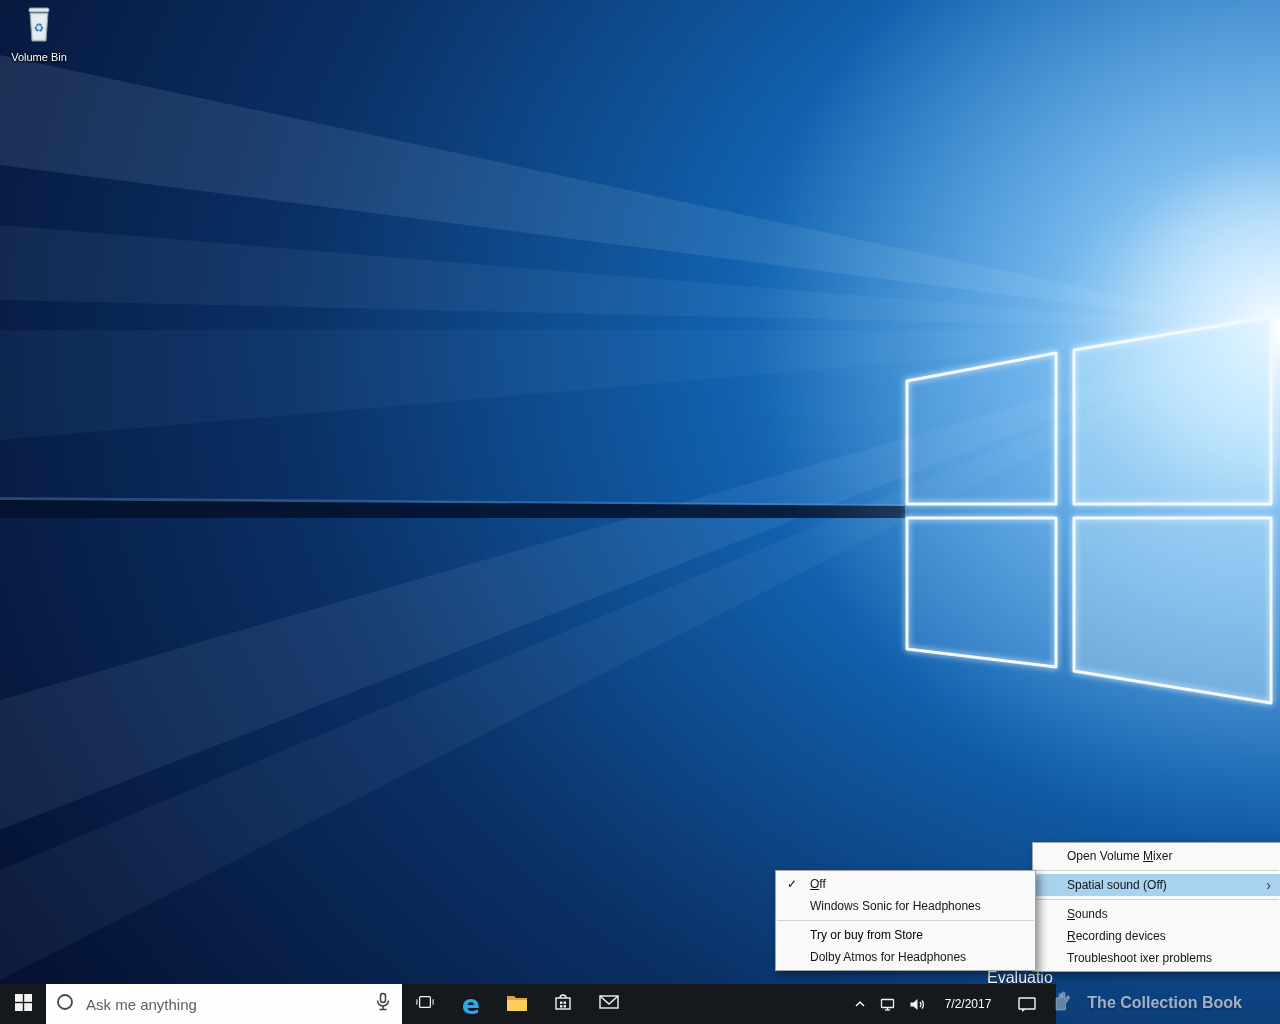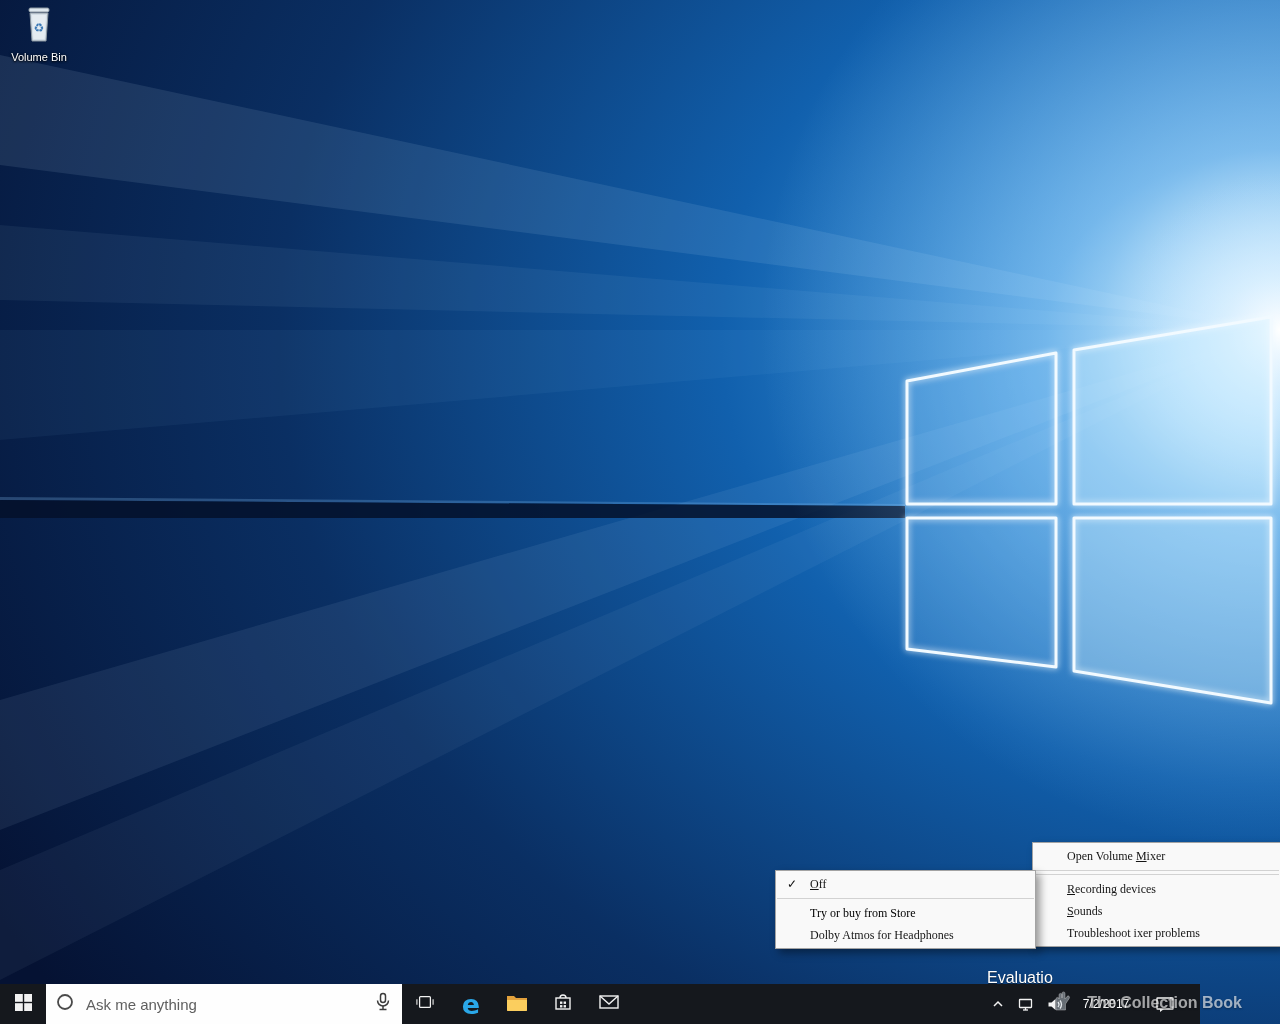--- a/index.html
+++ b/index.html
@@ -16,40 +16,40 @@
   
   #eval-fragment{position:absolute;left:987px;top:969px;z-index:20;font-size:16px;
     color:#fff;text-shadow:0 1px 1px rgba(0,0,0,.6);white-space:nowrap;}
 
   
   .menu{position:absolute;background:#f9f9f9;border:1px solid #a3a3a3;
     box-shadow:4px 4px 8px rgba(0,0,0,.4);padding:2px 0;font-size:12px;color:#151515;}
   #volume-menu{left:1032px;top:842px;width:247px;z-index:54;}
   #spatial-submenu{left:775px;top:870px;width:259px;z-index:56;}
   .mi{position:relative;height:22px;line-height:22px;padding-left:34px;
-    white-space:nowrap;cursor:default;font-family:Liberation Serif, serif;}
+    white-space:nowrap;cursor:default;}
   .mi.hl{background:var(--highlight,#a9d2ee);}
   .mi.disabled{color:#000000;}
   .sep{height:1px;background:#d2d2d2;margin:3px 1px;}
   .mn{text-decoration:underline;}
   .check{position:absolute;left:11px;top:0;font-size:12px;color:#111;}
   .arrow{position:absolute;right:9px;top:0;font-size:14px;color:#333;}
 
   
-  #taskbar{position:absolute;left:0;bottom:0;width:1200px;height:40px;
+  #taskbar{position:absolute;left:0;bottom:0;width:1056px;height:40px;
     background:var(--taskbar,#15181d);z-index:40;display:flex;align-items:stretch;}
   .tb-btn{width:46px;display:flex;align-items:center;justify-content:center;flex:none;}
   #search-box{width:336px;flex:none;background:#fefefe;display:flex;align-items:center;
     padding:0 10px;gap:10px;}
   #search-box input{flex:1;border:none;outline:none;background:transparent;
     font-size:15px;color:#444;font-family:"Liberation Sans",sans-serif;}
   #search-box input::placeholder{color:#5f5f5f;opacity:1;}
   .edge-e{font-size:27px;font-weight:bold;color:var(--accent,#2aa7e8);
     font-family:"DejaVu Sans",sans-serif;line-height:1;}
-  #tray{margin-left:auto;display:flex;align-items:center;flex:none;padding-right:14px;}
+  #tray{margin-left:auto;display:flex;align-items:center;flex:none;padding-right:8px;}
   .tray-ic{width:28px;display:flex;align-items:center;justify-content:center;flex:none;}
   #clock{width:76px;flex:none;text-align:center;color:#fff;font-size:12px;line-height:14px;}
   #action-center{width:42px;flex:none;display:flex;align-items:center;justify-content:center;}
 
   
   #overlay-watermark{position:absolute;right:38px;bottom:6px;z-index:100;display:flex;
     align-items:center;gap:12px;color:rgba(255,255,255,.62);font-size:16px;font-weight:bold;
     text-shadow:0 1px 2px rgba(0,0,0,.35);pointer-events:none;}
 </style>
 </head>
@@ -110,40 +110,47 @@
     <span class="lbl">Volume Bin</span>
   </div>
 
   <div id="eval-fragment">Evaluatio</div>
 
   <div id="spatial-submenu" class="menu">
     <div class="mi">
       <span class="check">✓</span>
       <span><span class="mn">O</span><span>ff</span></span>
     </div>
+    <div class="mi">
+      <span>Windows Sonic for Headphones</span>
+    </div>
     <div class="sep"></div>
     <div class="mi disabled">
       <span>Try or buy from Store</span>
     </div>
     <div class="mi">
       <span>Dolby Atmos for Headphones</span>
     </div>
   </div>
 
   <div id="volume-menu" class="menu">
     <div class="mi">
       <span><span>Open Volume </span><span class="mn">M</span><span>ixer</span></span>
     </div>
     <div class="sep"></div>
+    <div class="mi hl">
+      <span>Spatial sound (Off)</span>
+      <span class="arrow">›</span>
+    </div>
     <div class="sep"></div>
     <div class="mi">
+      <span><span class="mn">S</span><span>ounds</span></span>
+    </div>
+    <div class="mi">
       <span><span class="mn">R</span><span>ecording devices</span></span>
-    </div>
-    <div class="mi">
-      <span><span class="mn">S</span><span>ounds</span></span>
     </div>
     <div class="mi">
       <span>Troubleshoot ixer problems</span>
     </div>
   </div>
 
   <div id="taskbar">
     <div class="tb-btn">
       <span>
         <svg width="17" height="17" viewBox="0 0 17 17" fill="#f2f2f2">

